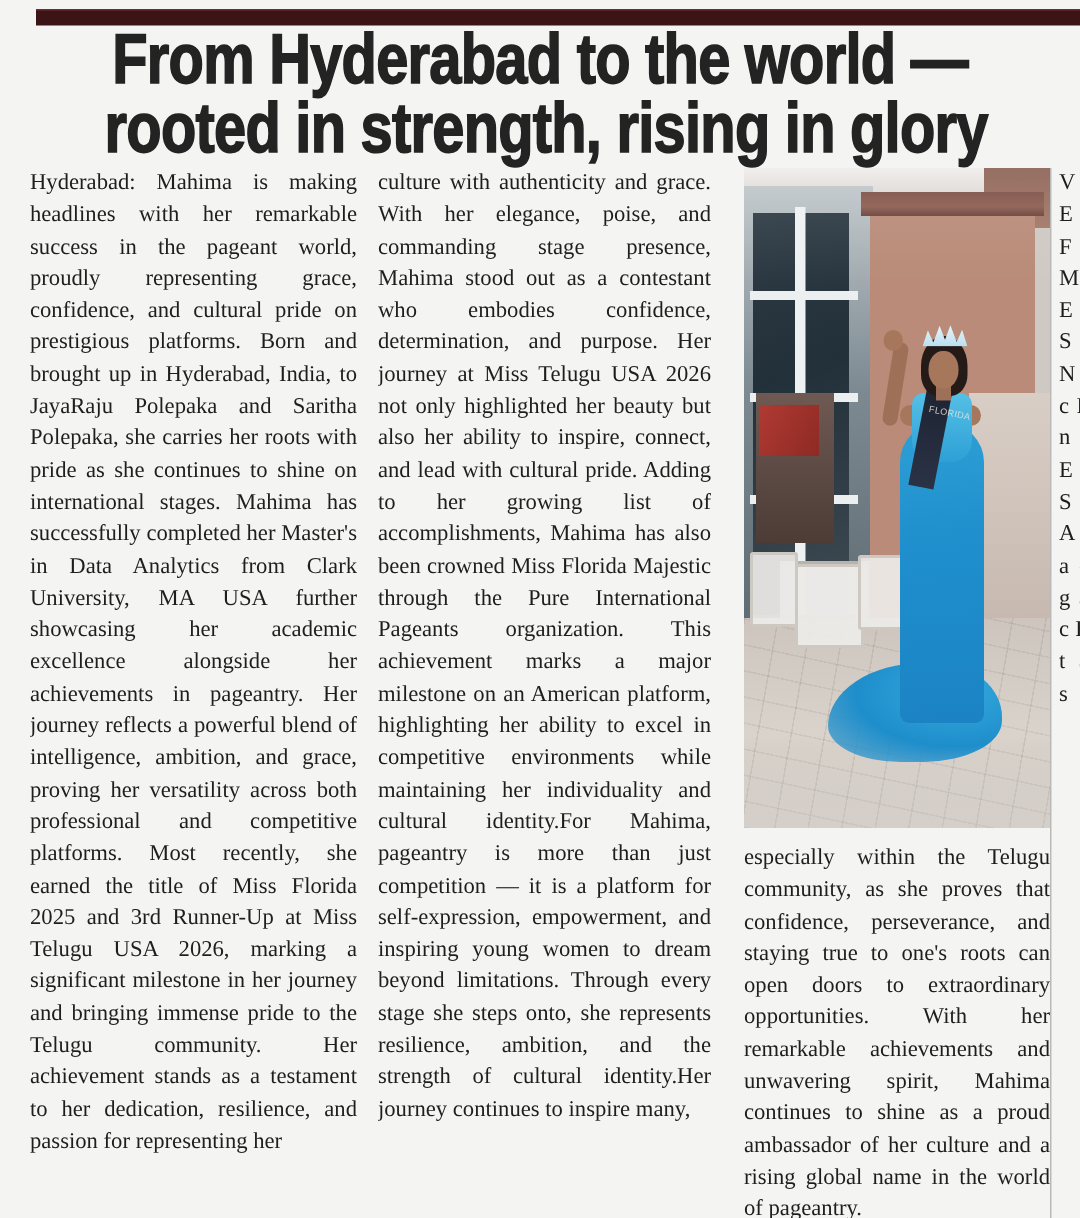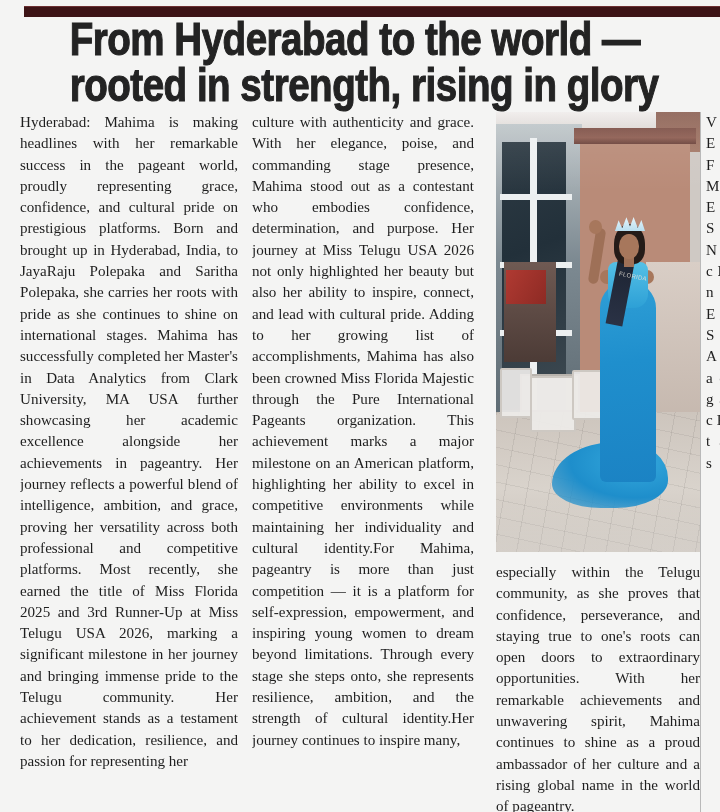--- a/index.html
+++ b/index.html
@@ -27,21 +27,21 @@
     border-top: 1px solid #6d3032;
   }
 
   
   .headline-wrap {
     position: absolute;
     left: 0;
     right: 0;
     top: 16px;
     height: 92px;
-    text-align: left;
+    text-align: center;
     padding: 0 6px;
     box-sizing: border-box;
   }
   .headline {
     font-family: "Liberation Sans Narrow", "Liberation Sans", sans-serif;
     font-weight: 700;
     font-size: 47px;
     line-height: 46px;
     letter-spacing: -0.6px;
     color: #232323;

